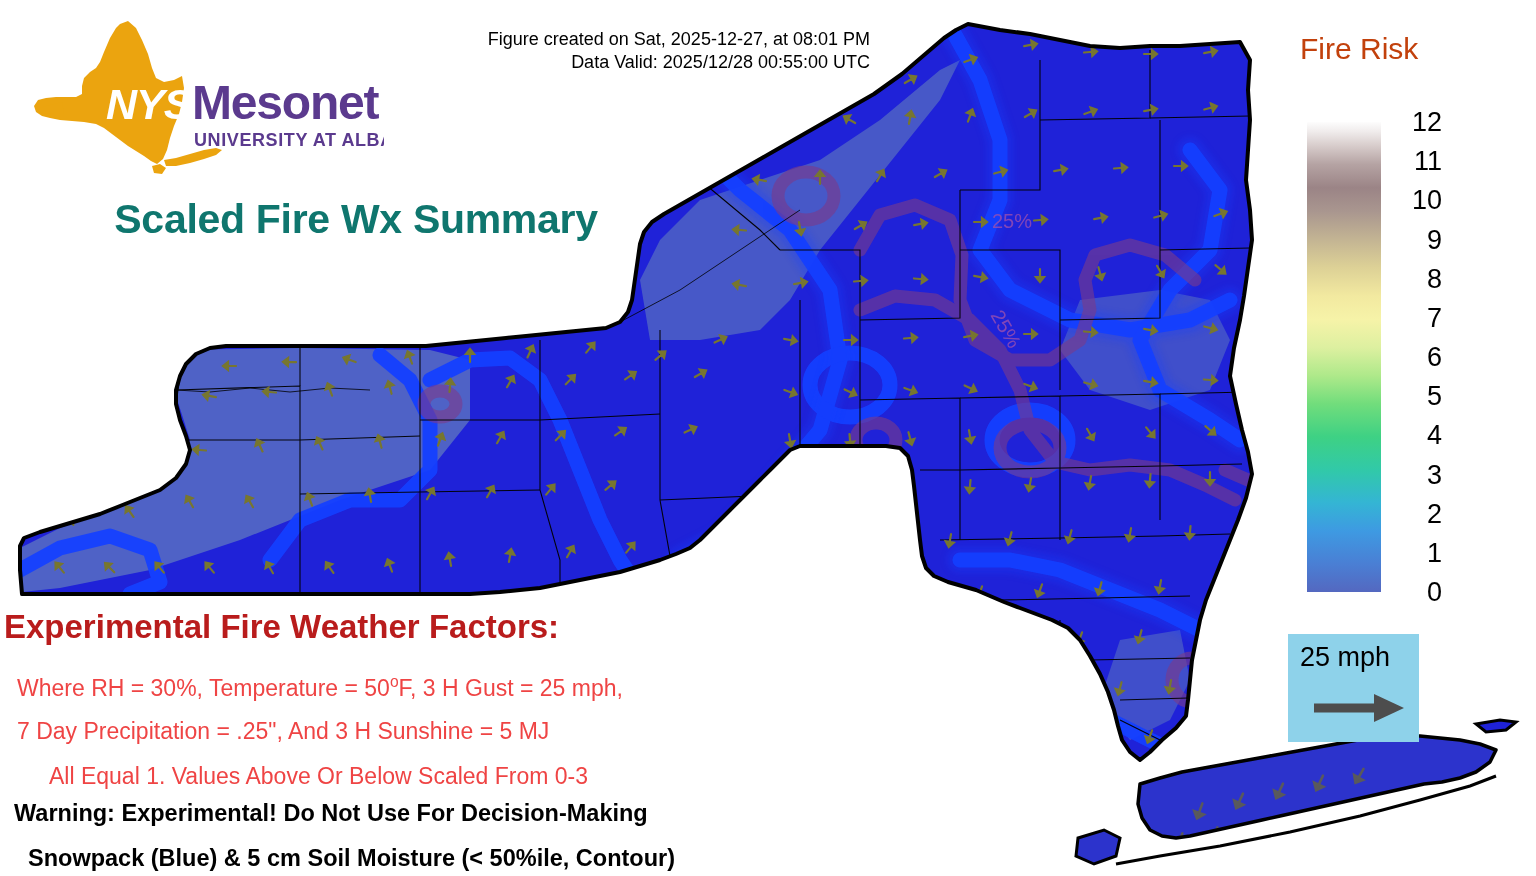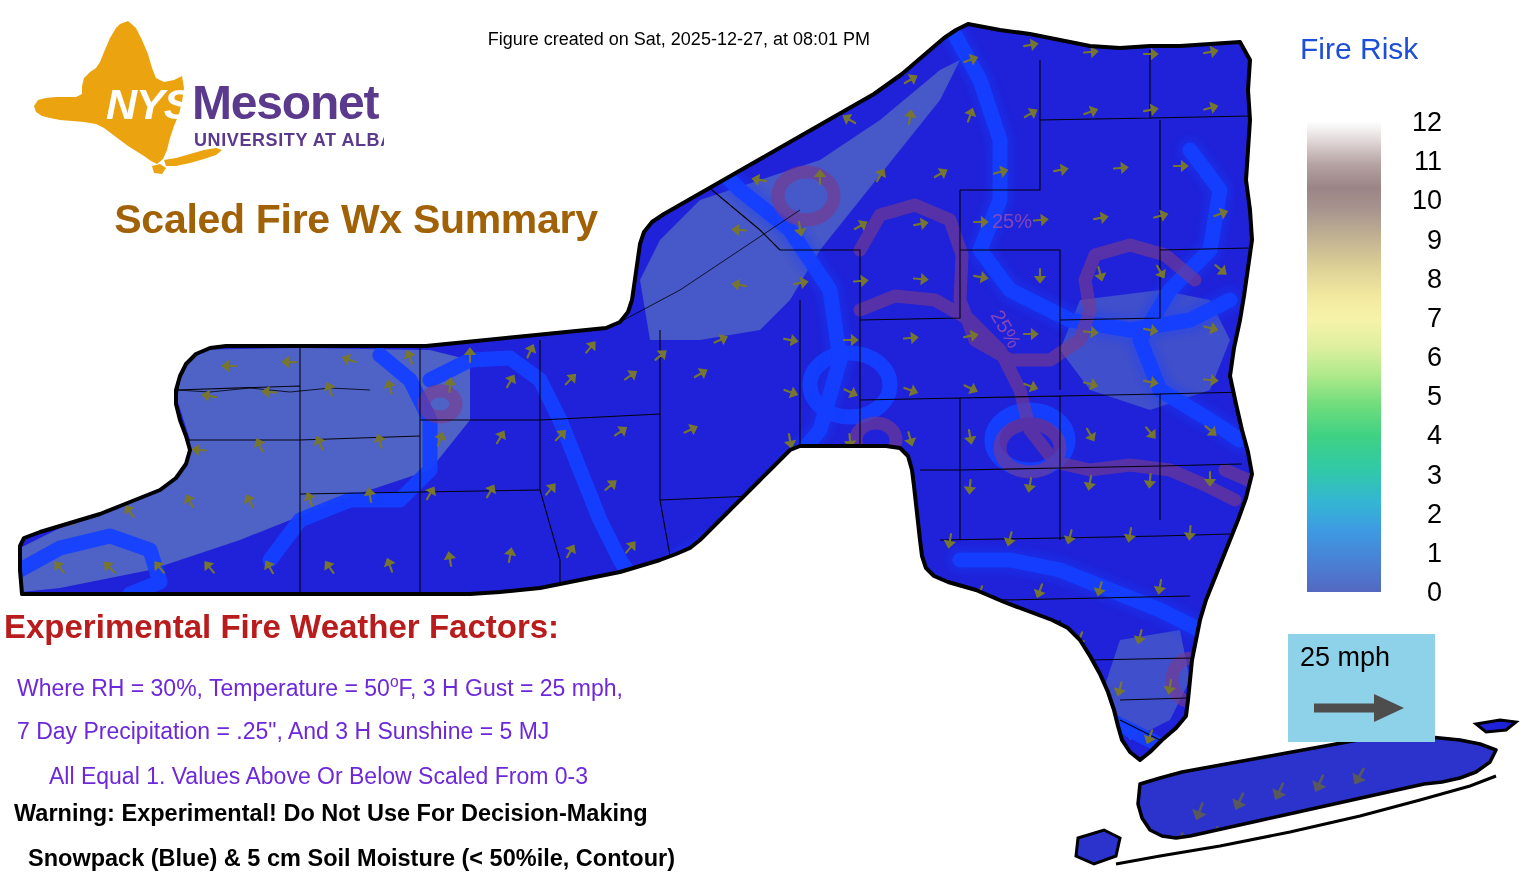--- a/index.html
+++ b/index.html
@@ -45,21 +45,21 @@
   #main-title {
     position: absolute;
     left: 0px;
     top: 196px;
     width: 712px;
     text-align: center;
     font-family: "Liberation Sans", sans-serif;
     font-weight: bold;
     font-size: 41px;
     letter-spacing: -0.3px;
-    color: #a16207;
+    color: #0f766e;
     white-space: nowrap;
   }
   #subtitle {
     position: absolute;
     left: 0px;
     top: 255px;
     width: 712px;
     text-align: center;
     font-family: "Liberation Sans", sans-serif;
     font-weight: bold;
@@ -78,21 +78,21 @@
     font-weight: bold;
     font-size: 33px;
     color: #b91c1c;
     white-space: nowrap;
   }
   .factor-line {
     position: absolute;
     left: 17px;
     font-family: "Liberation Sans", sans-serif;
     font-size: 23px;
-    color: #6d28d9;
+    color: #ef4444;
     white-space: nowrap;
   }
   #factor-1 { top: 673px; }
   #factor-2 { top: 718px; }
   #factor-3 { top: 763px; margin-left: 32px; }
   .warn-line {
     position: absolute;
     left: 14px;
     font-family: "Liberation Sans", sans-serif;
     font-weight: bold;
@@ -104,21 +104,21 @@
   #warn-2 { top: 845px; margin-left: 14px; }
   sup.deg { font-size: 0.68em; vertical-align: super; }
 
   
   #cbar-title {
     position: absolute;
     left: 1300px;
     top: 32px;
     font-family: "Liberation Sans", sans-serif;
     font-size: 30px;
-    color: #1d4ed8;
+    color: #c2410c;
     white-space: nowrap;
   }
   #cbar-wrap {
     position: absolute;
     left: 1307px;
     top: 122px;
     width: 74px;
     height: 470px;
   }
   #cbar {
@@ -160,21 +160,21 @@
     font-size: 27px;
     color: #000000;
     text-align: right;
   }
 
   
   #wind-legend {
     position: absolute;
     left: 1288px;
     top: 634px;
-    width: 147px;
+    width: 131px;
     height: 108px;
     background: #8ed2ea;
   }
   #wind-legend-label {
     position: absolute;
     left: 12px;
     top: 8px;
     font-family: "Liberation Sans", sans-serif;
     font-size: 27px;
     color: #000000;
@@ -222,20 +222,21 @@
       <text x="82" y="101" fill="#ffffff" font-family="Liberation Sans, sans-serif" font-size="43" font-weight="bold" font-style="italic" letter-spacing="-1">NYS</text>
 
       <text x="168" y="101" fill="#5b3a8e" font-family="Liberation Sans, sans-serif" font-size="48" font-weight="bold" letter-spacing="-1.2">Mesonet</text>
 
       <text x="170" y="128" fill="#5b3a8e" font-family="Liberation Sans, sans-serif" font-size="18" font-weight="bold" letter-spacing="0.6">UNIVERSITY AT ALBANY</text>
     </svg>
   </div>
 
   <div id="timestamps">
     <div>Figure created on Sat, 2025-12-27, at 08:01 PM</div>
+    <div>Data Valid: 2025/12/28 00:55:00 UTC</div>
   </div>
 
   <div id="main-title">Scaled Fire Wx Summary</div>
 
   <div id="map">
     <svg width="1536" height="876" viewBox="0 0 1536 876">
       <defs>
         <clipPath id="nyClip">
           <path d="M968 24 L1000 30 L1030 34 L1060 40 L1090 46 L1120 48 L1150 46
             L1180 46 L1210 44 L1240 42 L1250 60 L1248 90 L1250 120 L1248 150

